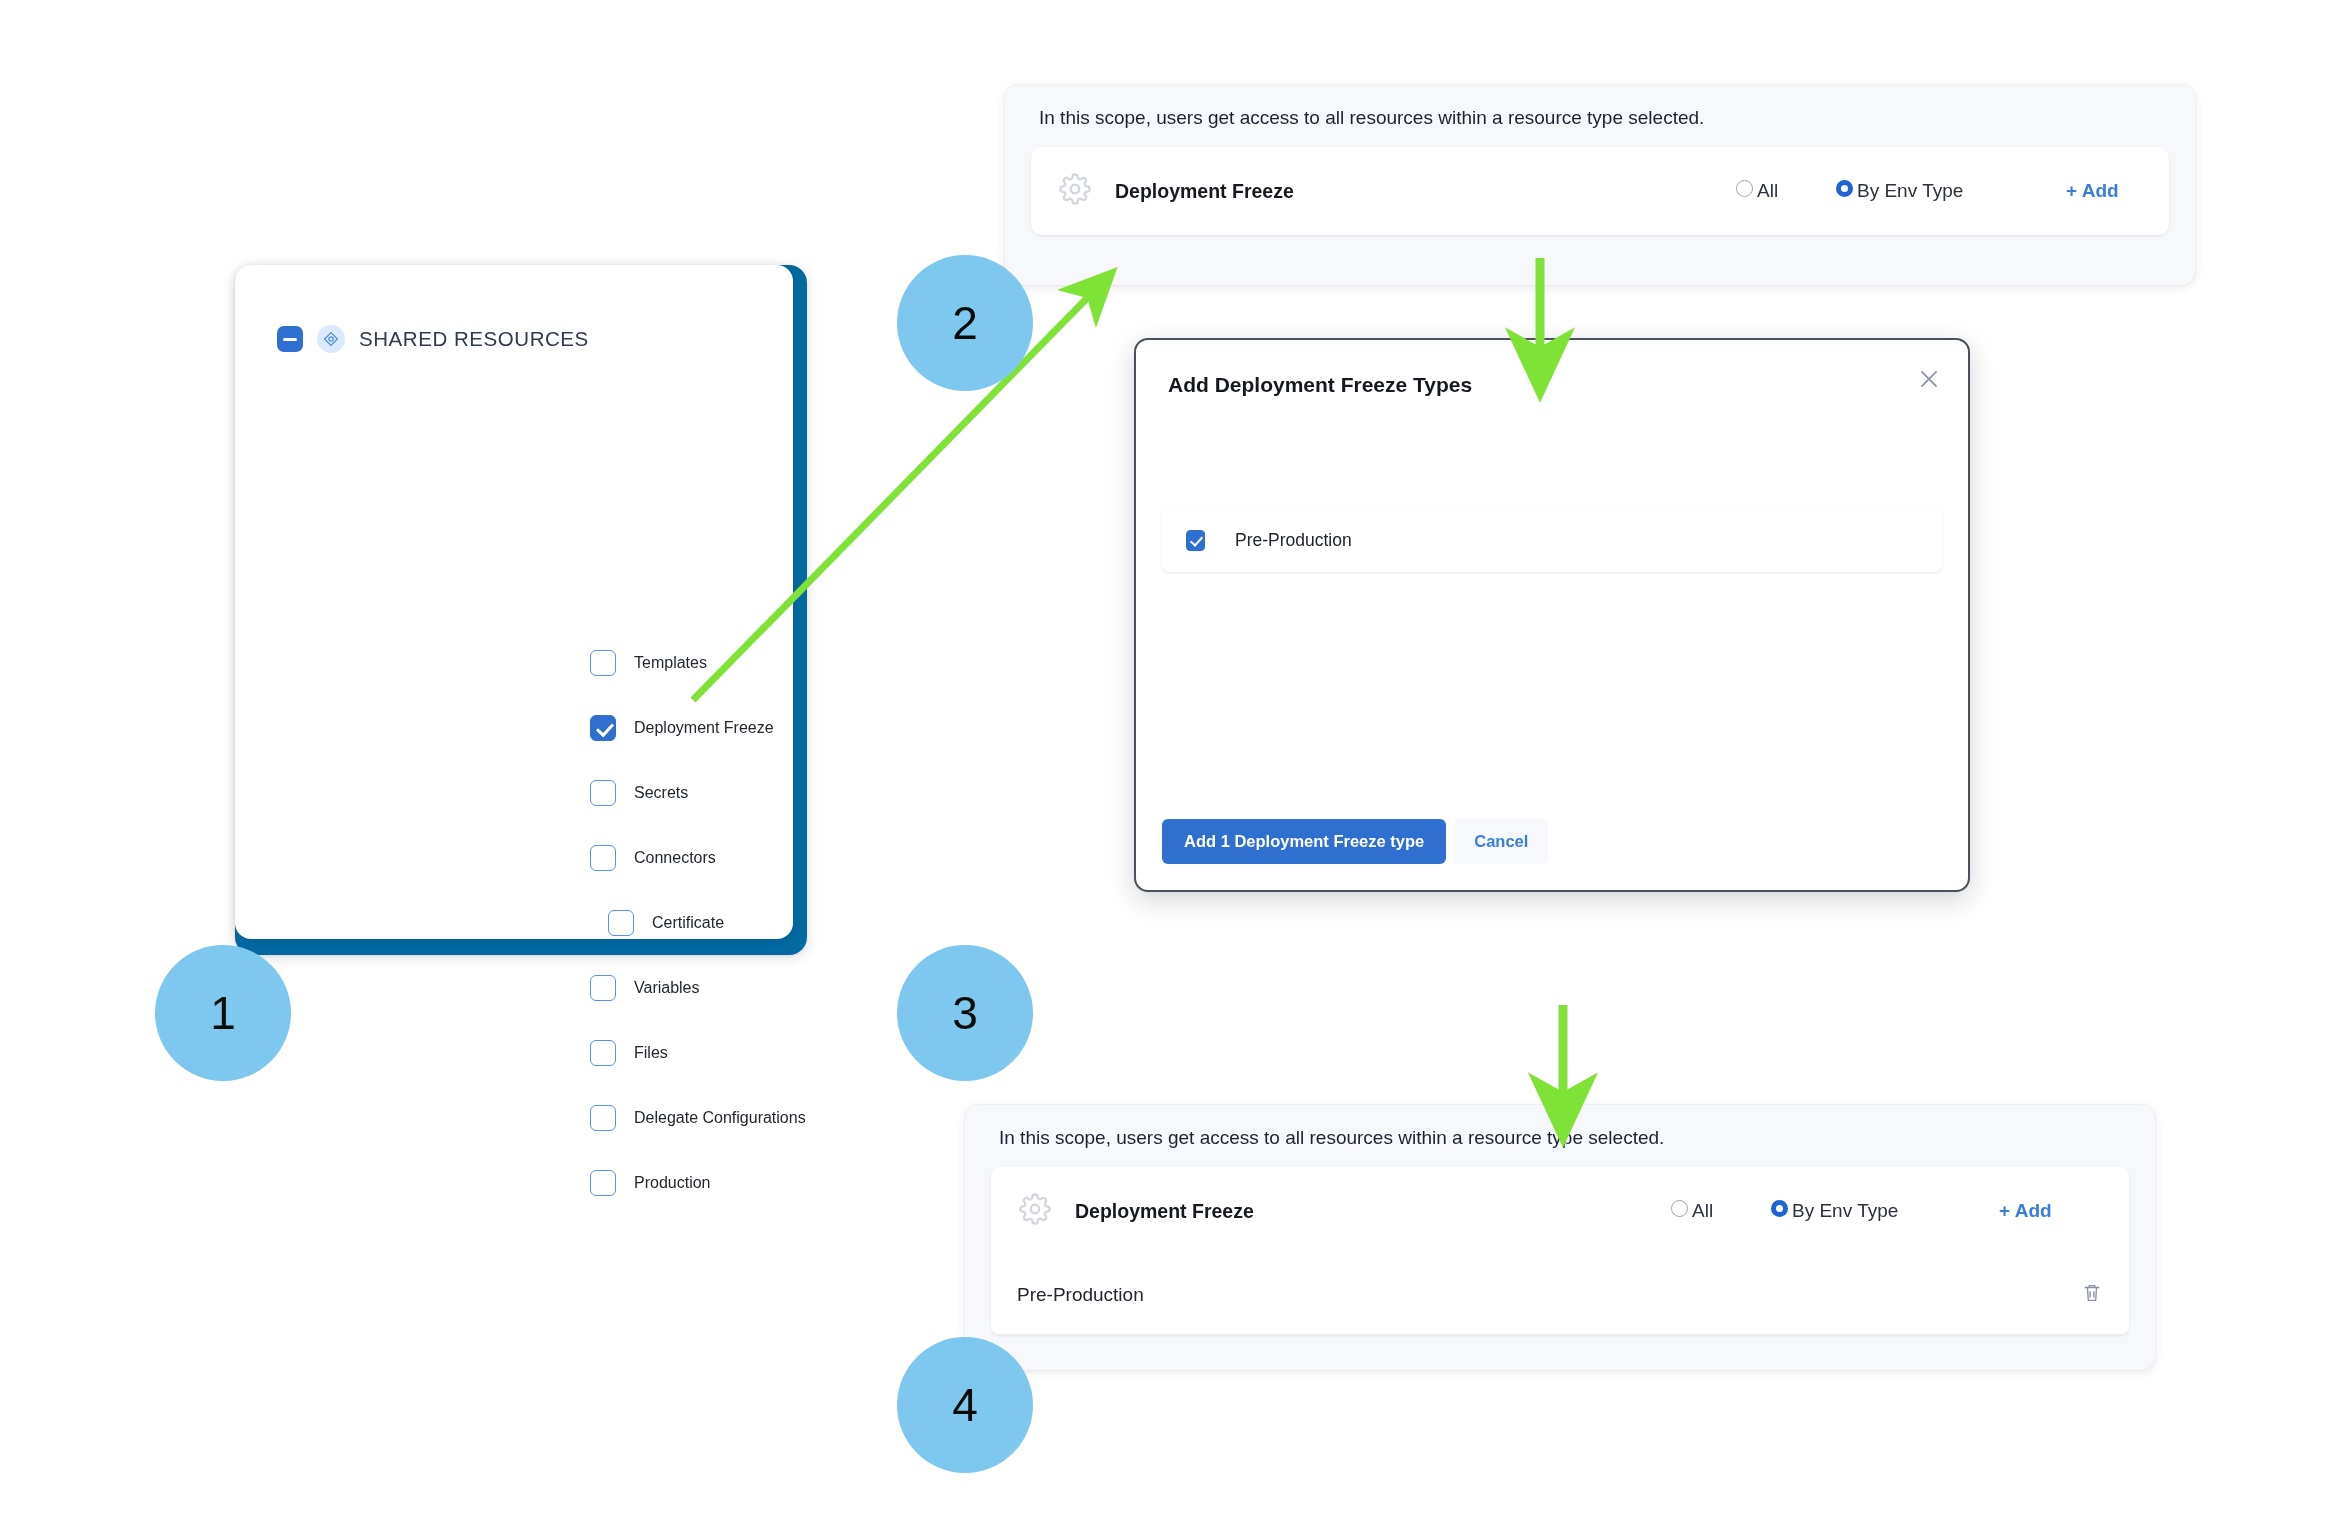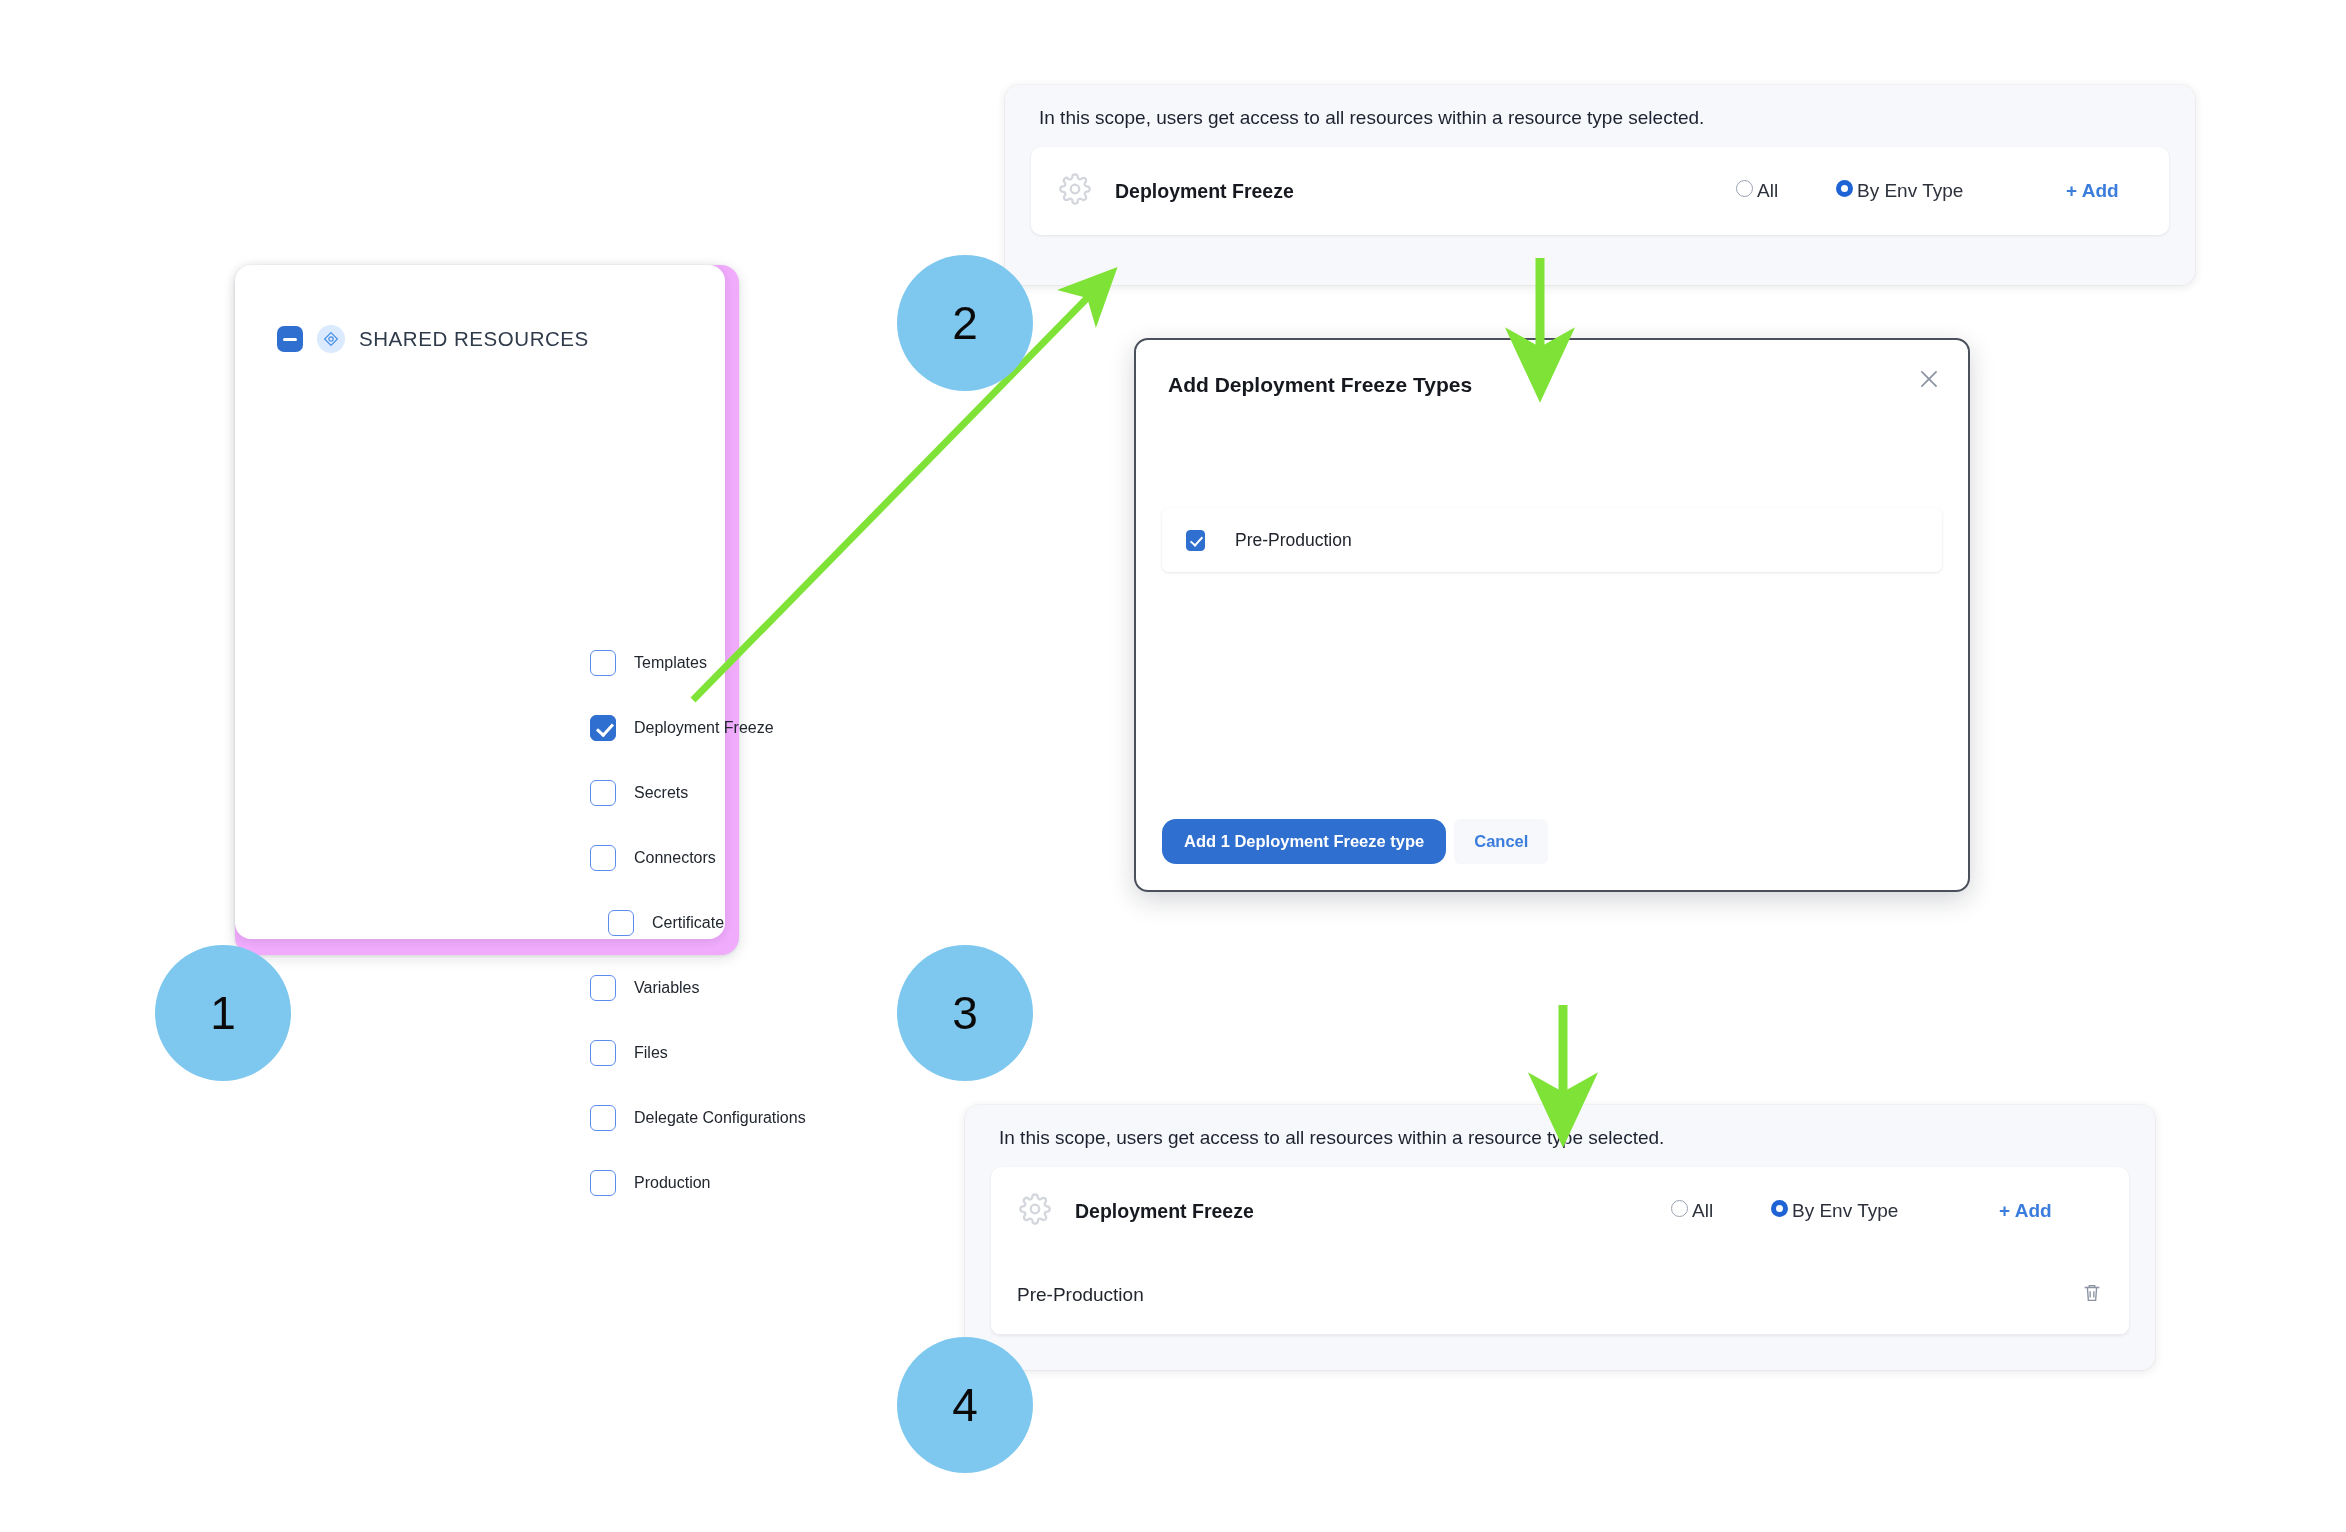--- a/index.html
+++ b/index.html
@@ -9,22 +9,22 @@
     background: #ffffff;
     font-family: "Liberation Sans", sans-serif;
     overflow: hidden;
   }
   #stage { position: relative; width: 2346px; height: 1532px; background: #fff; }
 
   
   .tree-card {
     position: absolute;
     left: 235px; top: 265px;
-    width: 504px; height: 690px;
-    background: #f0abfc;
+    width: 572px; height: 690px;
+    background: #0369a1;
     border-radius: 18px;
     box-shadow: 0 3px 14px rgba(16,24,40,.13), 0 1px 3px rgba(16,24,40,.09);
   }
   .tree-card-inner {
     position: absolute; left: 0; top: 0; right: 14px; bottom: 16px;
     background: #ffffff;
     border-radius: 16px;
     box-shadow: 0 2px 10px rgba(16,24,40,.10);
   }
   .tree-header {
@@ -149,21 +149,21 @@
   .opt-cb.checked { background: #2f6fd0; border-color: #2f6fd0; position: absolute; }
   .opt-cb.checked::after {
     content: ""; position: absolute; left: 6px; top: 3.5px;
     width: 5px; height: 10px; border: solid #fff;
     border-width: 0 2.4px 2.4px 0; transform: rotate(42deg);
   }
   .opt-label { position: absolute; left: 73px; font-size: 17.5px; color: #20242c; }
   .modal-footer { position: absolute; left: 26px; bottom: 26px; display: flex; align-items: center; gap: 8px; }
   .btn-primary {
     background: #2f6fd0; color: #fff; font-size: 16.5px; font-weight: 700;
-    padding: 13px 22px; border-radius: 14px; border: none; cursor: pointer;
+    padding: 13px 22px; border-radius: 6px; border: none; cursor: pointer;
     font-family: "Liberation Sans", sans-serif; white-space: nowrap;
   }
   .btn-ghost {
     background: #f6f8fb; color: #3b7ddd; font-size: 16.5px; font-weight: 700;
     padding: 13px 20px; border-radius: 6px; border: none; cursor: pointer;
     font-family: "Liberation Sans", sans-serif; white-space: nowrap;
   }
 
   
   .step-circle {

